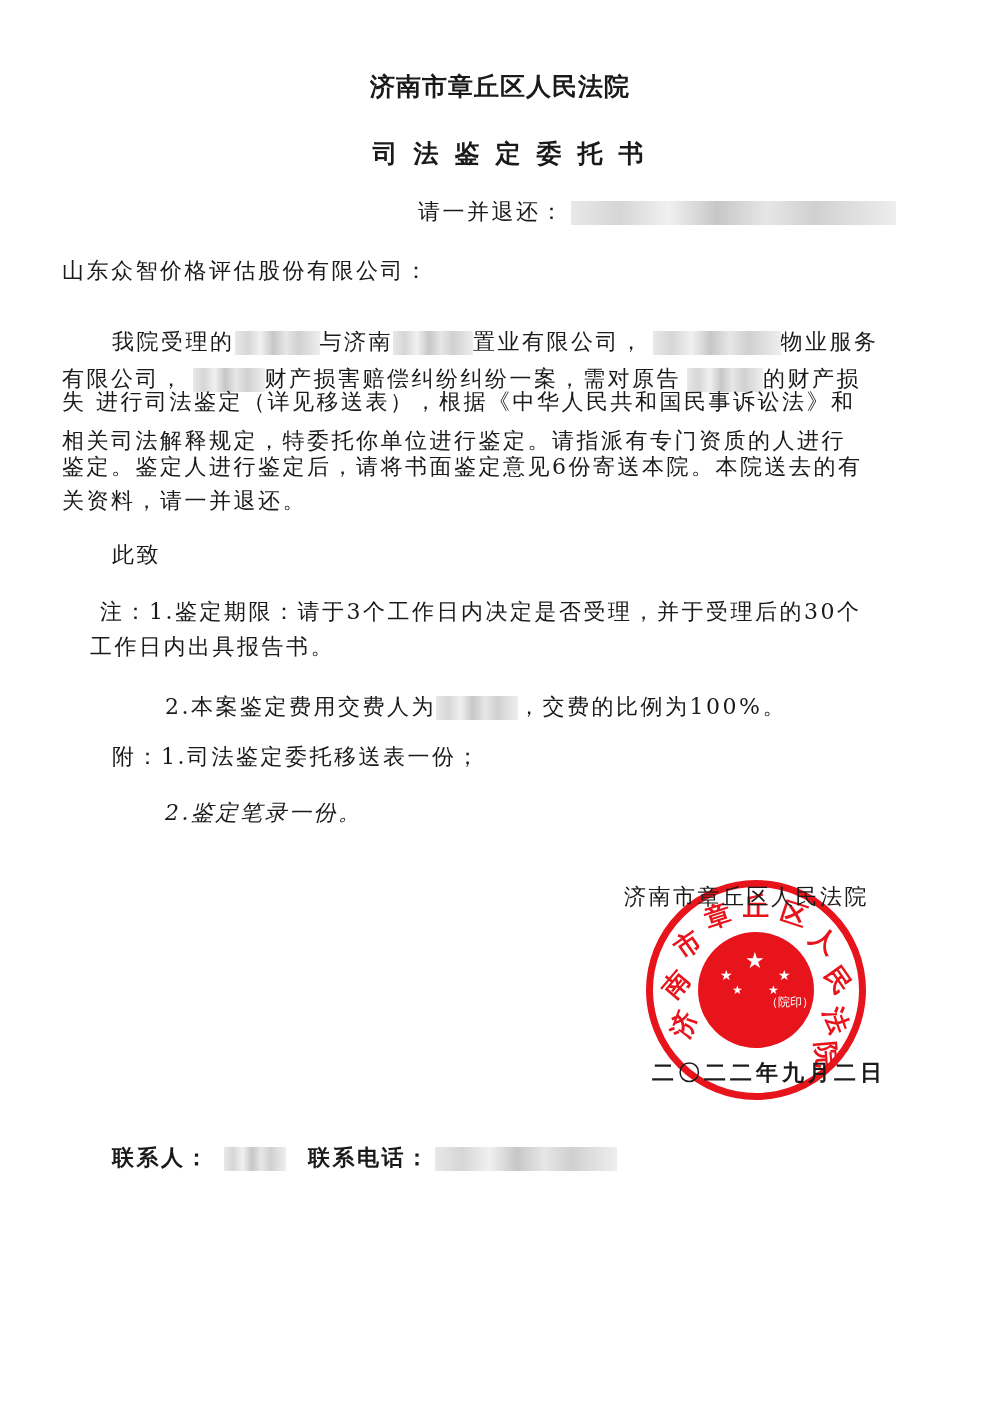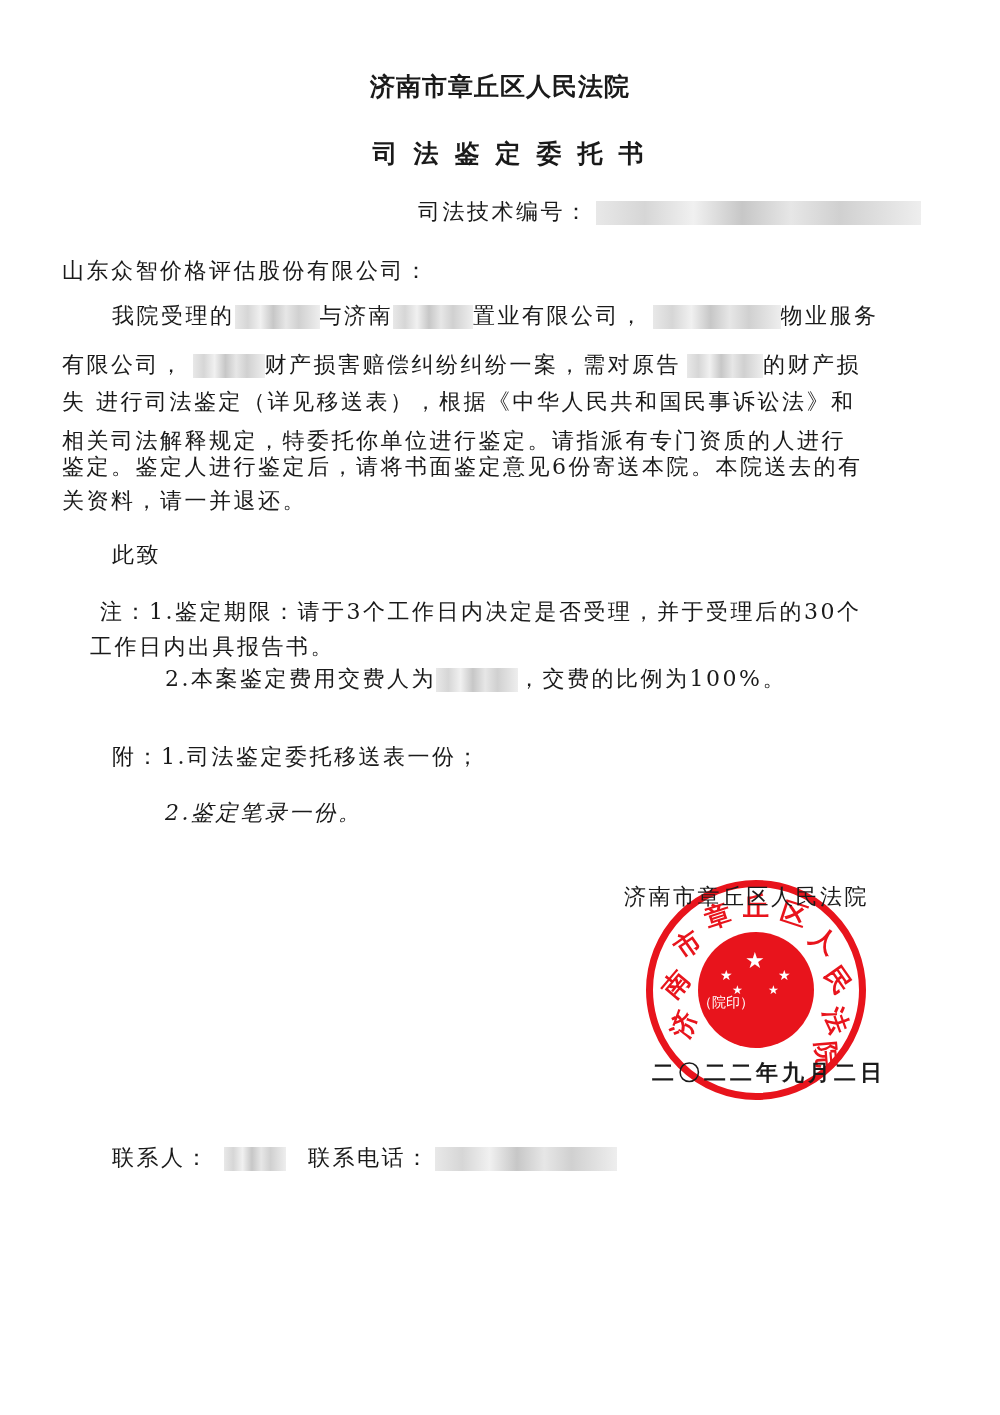--- a/index.html
+++ b/index.html
@@ -19,54 +19,54 @@
   }
   .seal {
     left: 646px; top: 880px; width: 220px; height: 220px; border-radius: 50%;
     border: 7px solid #e8141c; box-sizing: border-box;
   }
   .seal-inner {
     position: absolute; left: 45px; top: 45px; width: 116px; height: 116px; border-radius: 50%;
     background: #e8141c;
   }
   .seal-star { position: absolute; color: #ffffff; font-size: 22px; line-height: 1; }
-  .seal-label { position: absolute; left: 0; width: 100%; top: 62px; text-align: left; color: #ffffff; font-size: 14px; font-family: Liberation Serif, serif; }
+  .seal-label { position: absolute; left: 0; width: 100%; top: 62px; text-align: right; color: #ffffff; font-size: 12px; font-family: Liberation Serif, serif; }
   .seal-ring-text { position: absolute; color: #e8141c; font-weight: bold; font-size: 26px; font-family: "DejaVu Sans", sans-serif; }
 </style>
 </head>
 <body>
 
 <div class="abs court-title">济南市章丘区人民法院</div>
 <div class="abs doc-title">司法鉴定委托书</div>
 
 <div class="abs body-text" style="left:418px; top:197px;">
-  <span>司法技术编号：</span><span class="redact" style="width:325px; margin-left:6px;"></span>
+  <span>请一并退还：</span><span class="redact" style="width:325px; margin-left:6px;"></span>
 </div>
 
 <div class="abs body-text" style="left:62px; top:256px;">山东众智价格评估股份有限公司：</div>
 
-<div class="abs body-text" style="left:112px; top:301px;">
+<div class="abs body-text" style="left:112px; top:327px;">
   <span>我院受理的</span><span class="redact" style="width:85px;"></span><span>与济南</span><span class="redact" style="width:80px;"></span><span>置业有限公司，</span><span class="redact" style="width:128px; margin-left:8px;"></span><span>物业服务</span>
 </div>
 
-<div class="abs body-text" style="left:62px; top:350px;">
+<div class="abs body-text" style="left:62px; top:364px;">
   <span>有限公司，</span><span class="redact" style="width:72px; margin-left:8px;"></span><span>财产损害赔偿纠纷纠纷一案，需对原告</span><span class="redact" style="width:76px; margin-left:6px;"></span><span>的财产损</span>
 </div>
 
 <div class="abs body-text" style="left:62px; top:387px;">失 进行司法鉴定（详见移送表），根据《中华人民共和国民事诉讼法》和</div>
 <div class="abs body-text" style="left:62px; top:418px;margin-top:8px;">相关司法解释规定，特委托你单位进行鉴定。请指派有专门资质的人进行</div>
 <div class="abs body-text" style="left:62px; top:452px;">鉴定。鉴定人进行鉴定后，请将书面鉴定意见6份寄送本院。本院送去的有</div>
 <div class="abs body-text" style="left:62px; top:486px;">关资料，请一并退还。</div>
 
 <div class="abs body-text" style="left:112px; top:540px;">此致</div>
 
 <div class="abs body-text" style="left:100px; top:597px;">注：1.鉴定期限：请于3个工作日内决定是否受理，并于受理后的30个</div>
 <div class="abs body-text" style="left:62px; top:632px;margin-left:28px;">工作日内出具报告书。</div>
 
-<div class="abs body-text" style="left:165px; top:664px;">
+<div class="abs body-text" style="left:165px; top:692px;">
   <span>2.本案鉴定费用交费人为</span><span class="redact" style="width:82px;"></span><span>，交费的比例为100%。</span>
 </div>
 
 <div class="abs body-text" style="left:112px; top:742px;">附：1.司法鉴定委托移送表一份；</div>
 <div class="abs body-text" style="left:165px; top:798px;font-style:italic;">2.鉴定笔录一份。</div>
 
 <div class="abs seal">
   <div class="seal-inner">
     <span class="seal-star" style="left:47px; top:18px;">★</span>
     <span class="seal-star" style="left:22px; top:36px; font-size:14px;">★</span>
@@ -83,15 +83,15 @@
   <span class="seal-ring-text" style="left:128px; top:10px; transform:rotate(18deg);">区</span>
   <span class="seal-ring-text" style="left:158px; top:36px; transform:rotate(35deg);">人</span>
   <span class="seal-ring-text" style="left:172px; top:76px; transform:rotate(55deg);">民</span>
   <span class="seal-ring-text" style="left:170px; top:116px; transform:rotate(70deg);">法</span>
   <span class="seal-ring-text" style="left:160px; top:150px; transform:rotate(85deg);">院</span>
 </div>
 
 <div class="abs body-text" style="left:624px; top:882px;">济南市章丘区人民法院</div>
 <div class="abs body-text" style="left:652px; top:1058px; letter-spacing:4px;font-weight:bold;">二〇二二年九月二日</div>
 
-<div class="abs body-text" style="left:112px; top:1143px;">
+<div class="abs body-text" style="left:112px; top:1143px;font-weight:bold;">
   <span>联系人：</span><span class="redact" style="width:62px; margin-left:14px;"></span><span style="margin-left:22px;">联系电话：</span><span class="redact" style="width:182px; margin-left:4px;"></span>
 </div>
 
 </body></html>

